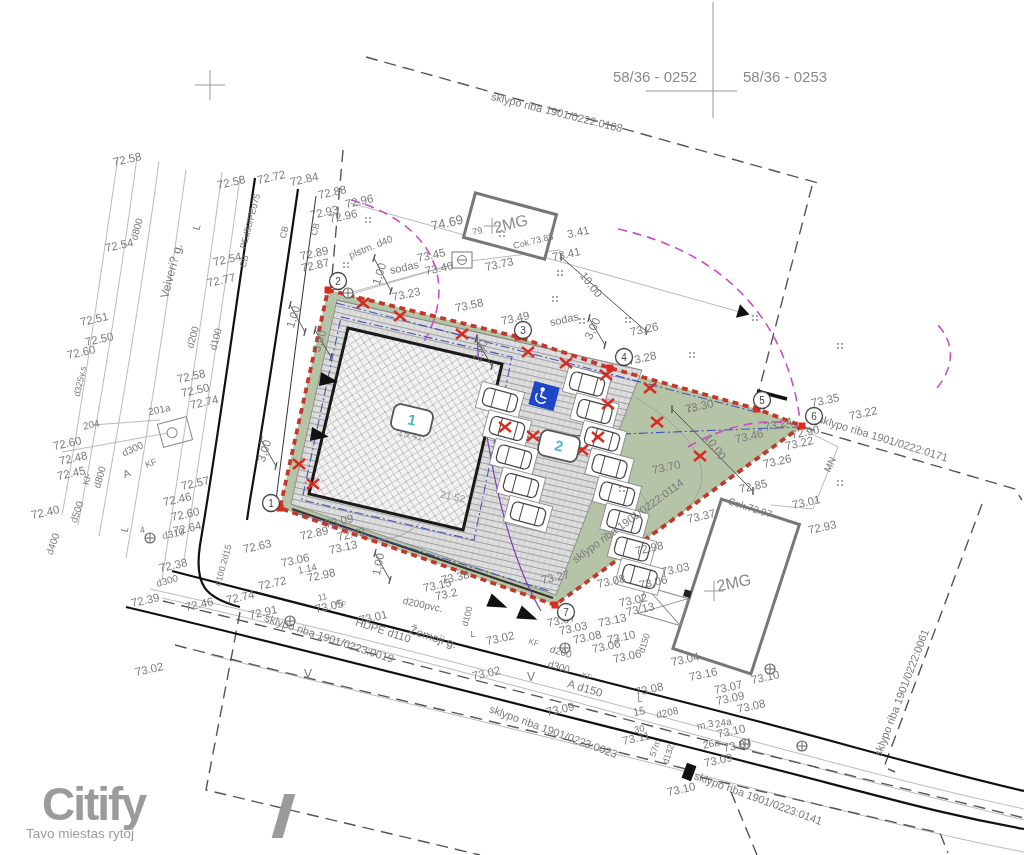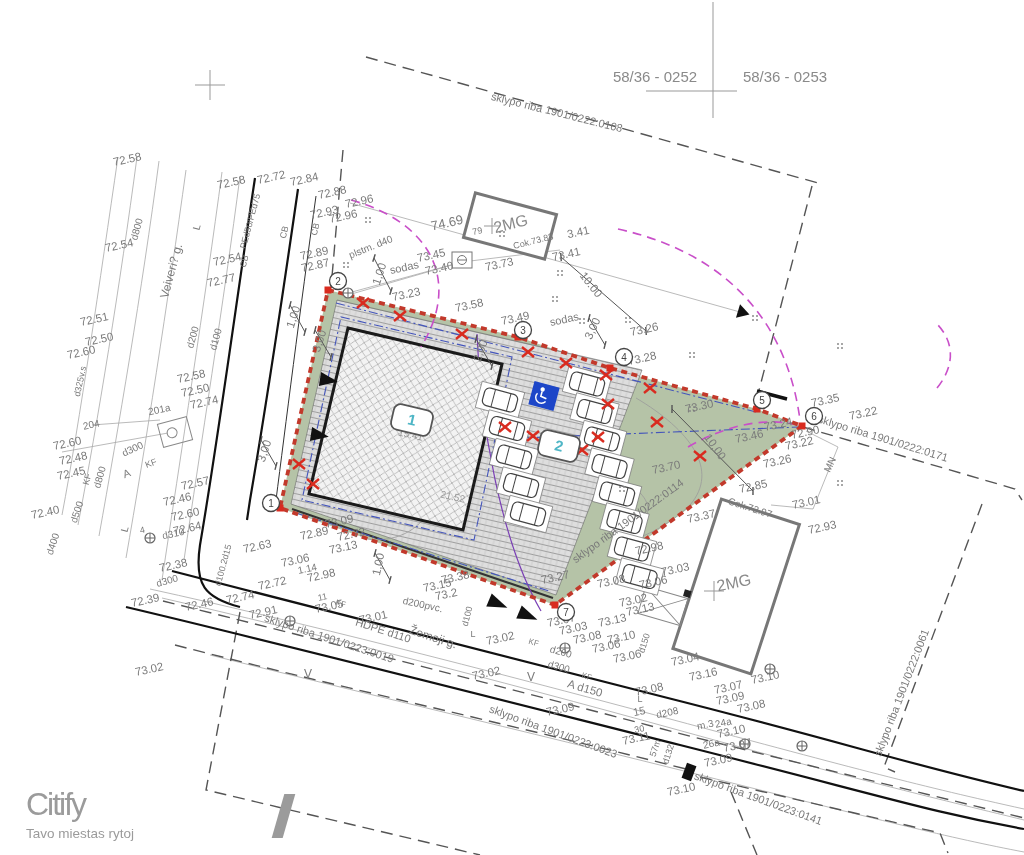--- a/index.html
+++ b/index.html
@@ -1,21 +1,21 @@
 <!DOCTYPE html>
 <html><head>
 <meta charset="utf-8">
 <style>
   html,body{margin:0;padding:0;background:#fff;}
   body{width:1024px;height:855px;position:relative;overflow:hidden;
        font-family:"Liberation Sans",sans-serif;}
   svg{position:absolute;left:0;top:0;}
   svg text{font-family:"Liberation Sans",sans-serif;}
   .logo{position:absolute;left:26px;top:784px;color:#9b9b9b;}
-  .logo-name{font-size:32px;font-weight:normal;letter-spacing:-2px;line-height:40px;}
+  .logo-name{font-size:46px;font-weight:bold;letter-spacing:-2px;line-height:40px;margin-left:16px;}
   .logo-tag{font-size:13.5px;font-weight:normal;margin-top:2px;}
   .logo-slash{position:absolute;left:252px;top:10px;width:11px;height:44px;
               background:#9b9b9b;transform:skewX(-16deg);}
 </style>
 </head>
 <body>
 
 <svg id="plan" width="1024" height="855" viewBox="0 0 1024 855">
   <defs>
     <pattern id="pav" width="6" height="6" patternUnits="userSpaceOnUse" patternTransform="rotate(13)">

